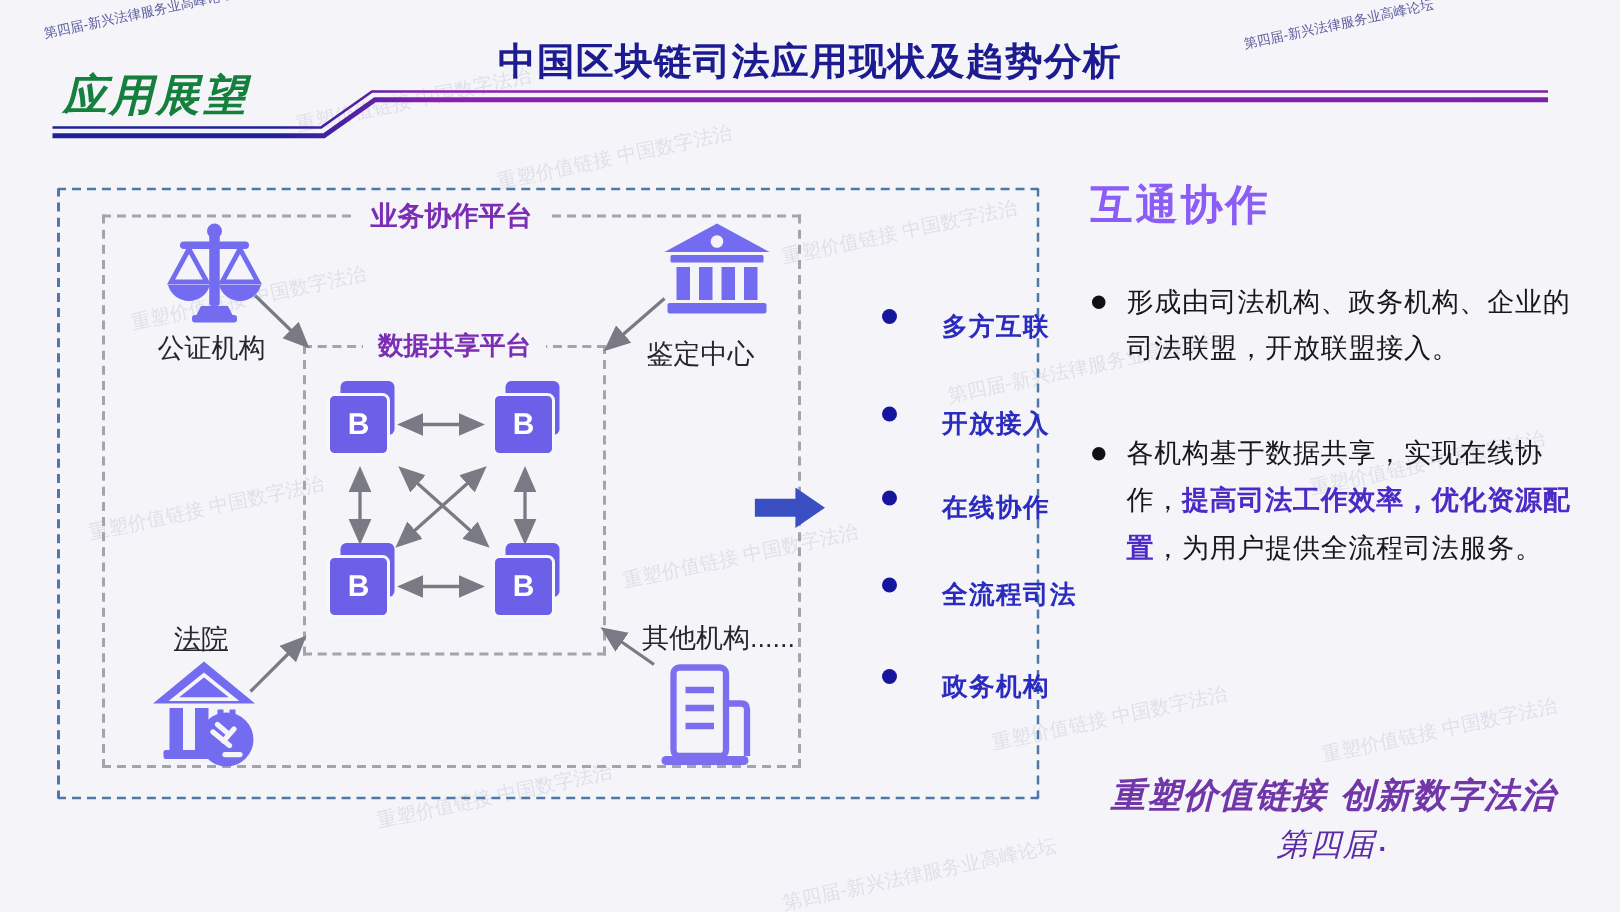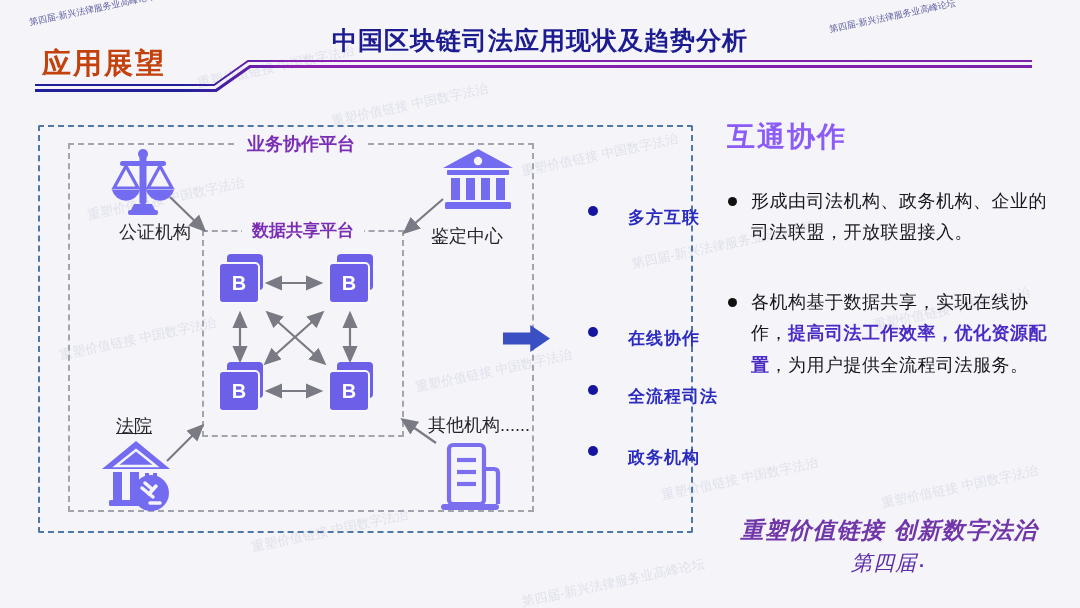--- a/index.html
+++ b/index.html
@@ -1,20 +1,20 @@
 <!DOCTYPE html>
 <html><head>
 <meta charset="utf-8">
 <style>
   html,body{margin:0;padding:0;}
   body{font-family:"Liberation Sans", sans-serif; background:#e8e8ee;}
   #stage{position:relative;width:1080px;height:608px;background:#f4f4f9;overflow:hidden;}
 
   
-  .section-label{position:absolute;left:42px;top:44px;font-size:29px;font-weight:bold;color:#c2410c;letter-spacing:2px;}
+  .section-label{position:absolute;left:42px;top:44px;font-size:29px;font-weight:bold;color:#15803d;letter-spacing:2px;font-style:italic;}
   .main-title{position:absolute;left:0;top:24px;width:1080px;text-align:center;font-size:25px;font-weight:bold;color:#1c1c90;letter-spacing:1px;}
   .hdr-lines{position:absolute;left:0;top:0;pointer-events:none;}
 
   
   .outer-box{position:absolute;left:38px;top:125px;width:651px;height:404px;border:2px dashed #4f78a6;border-radius:2px;}
   .inner-box{position:absolute;left:68px;top:143px;width:462px;height:365px;border:2px dashed #a2a5ae;}
   .data-box{position:absolute;left:202px;top:230px;width:198px;height:203px;border:2px dashed #a2a5ae;}
   .box-label{position:absolute;top:-13px;left:50%;transform:translateX(-50%);background:#f4f4f9;
              padding:0 10px;font-size:18px;font-weight:bold;color:#7b2db3;white-space:nowrap;}
   .data-box .box-label{font-size:17px;}
@@ -138,21 +138,21 @@
       <rect x="31.5" y="10" width="7" height="48" rx="2"></rect>
       <rect x="12" y="15" width="46" height="5" rx="2.5"></rect>
       <path d="M18,20 L6,42 L30,42 Z" fill="none" stroke="#746cf0" stroke-width="3.2"></path>
       <path d="M4,44 A14.5 14.5 0 0 0 32,44 Z"></path>
       <path d="M52,20 L40,42 L64,42 Z" fill="none" stroke="#746cf0" stroke-width="3.2"></path>
       <path d="M38,44 A14.5 14.5 0 0 0 66,44 Z"></path>
       <path d="M26,58 L44,58 L47,64 L23,64 Z"></path>
       <rect x="20" y="64" width="30" height="5" rx="2"></rect>
     </g>
   </svg>
-  <div class="node-label" style="left:119px;top:220px;font-family:Liberation Serif, serif;">公证机构</div>
+  <div class="node-label" style="left:105px;top:220px;font-family:Liberation Serif, serif;">公证机构</div>
 
   <svg class="icon" style="left:438px;top:148px;" width="80" height="64" viewBox="0 0 80 64">
     <g fill="#746cf0">
       <path d="M40,1 L75,20 L5,20 Z"></path>
       <circle cx="40" cy="13" r="4.2" fill="#f4f4f9"></circle>
       <rect x="9" y="22" width="62" height="5" rx="1"></rect>
       <rect x="13" y="30" width="9" height="22"></rect>
       <rect x="28" y="30" width="9" height="22"></rect>
       <rect x="43" y="30" width="9" height="22"></rect>
       <rect x="58" y="30" width="9" height="22"></rect>
@@ -210,20 +210,24 @@
       <line x1="443" y1="199" x2="405" y2="232" marker-end="url(#ah)"></line>
       <line x1="167" y1="461" x2="202" y2="426" marker-end="url(#ah)"></line>
       <line x1="436" y1="443" x2="403" y2="420" marker-end="url(#ah)"></line>
     </g>
   </svg>
 
   <div class="feature-row fr1">
     <span class="feature-dot"></span>
     <span class="feature-label">多方互联</span>
   </div>
+  <div class="feature-row fr2">
+    <span class="feature-dot"></span>
+    <span class="feature-label">开放接入</span>
+  </div>
   <div class="feature-row fr3">
     <span class="feature-dot"></span>
     <span class="feature-label">在线协作</span>
   </div>
   <div class="feature-row fr4">
     <span class="feature-dot"></span>
     <span class="feature-label">全流程司法</span>
   </div>
   <div class="feature-row fr5">
     <span class="feature-dot"></span>

